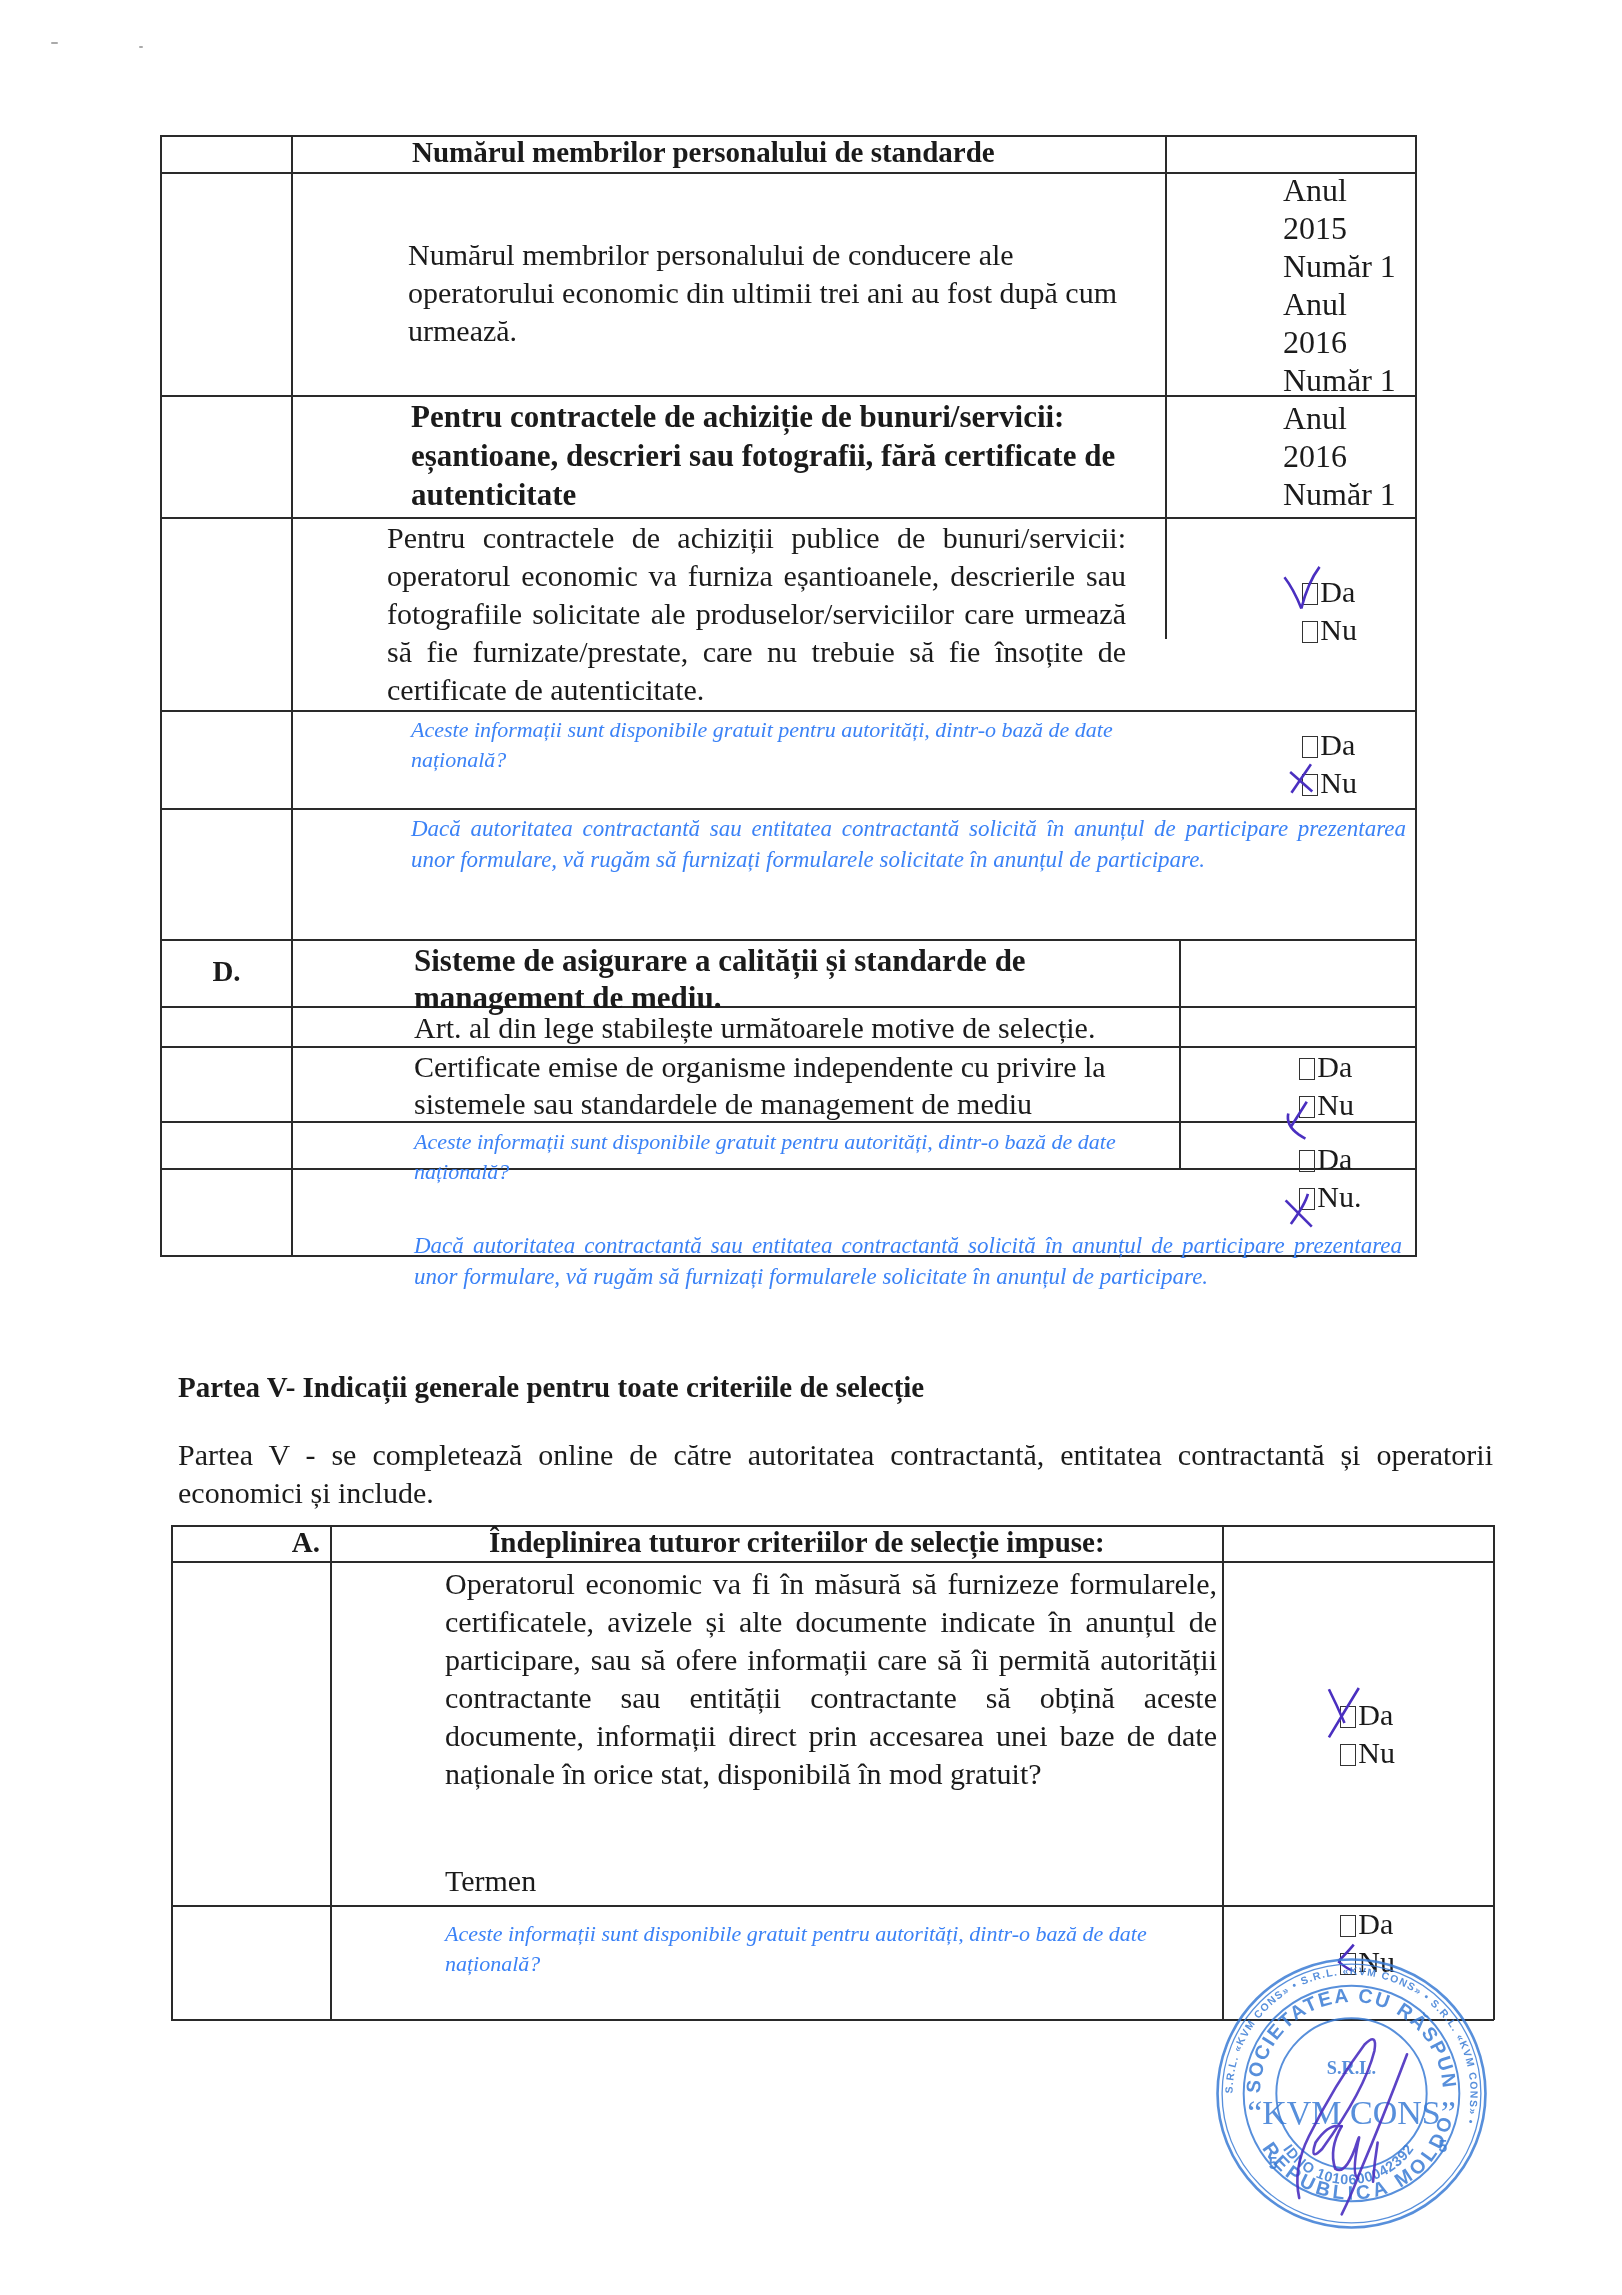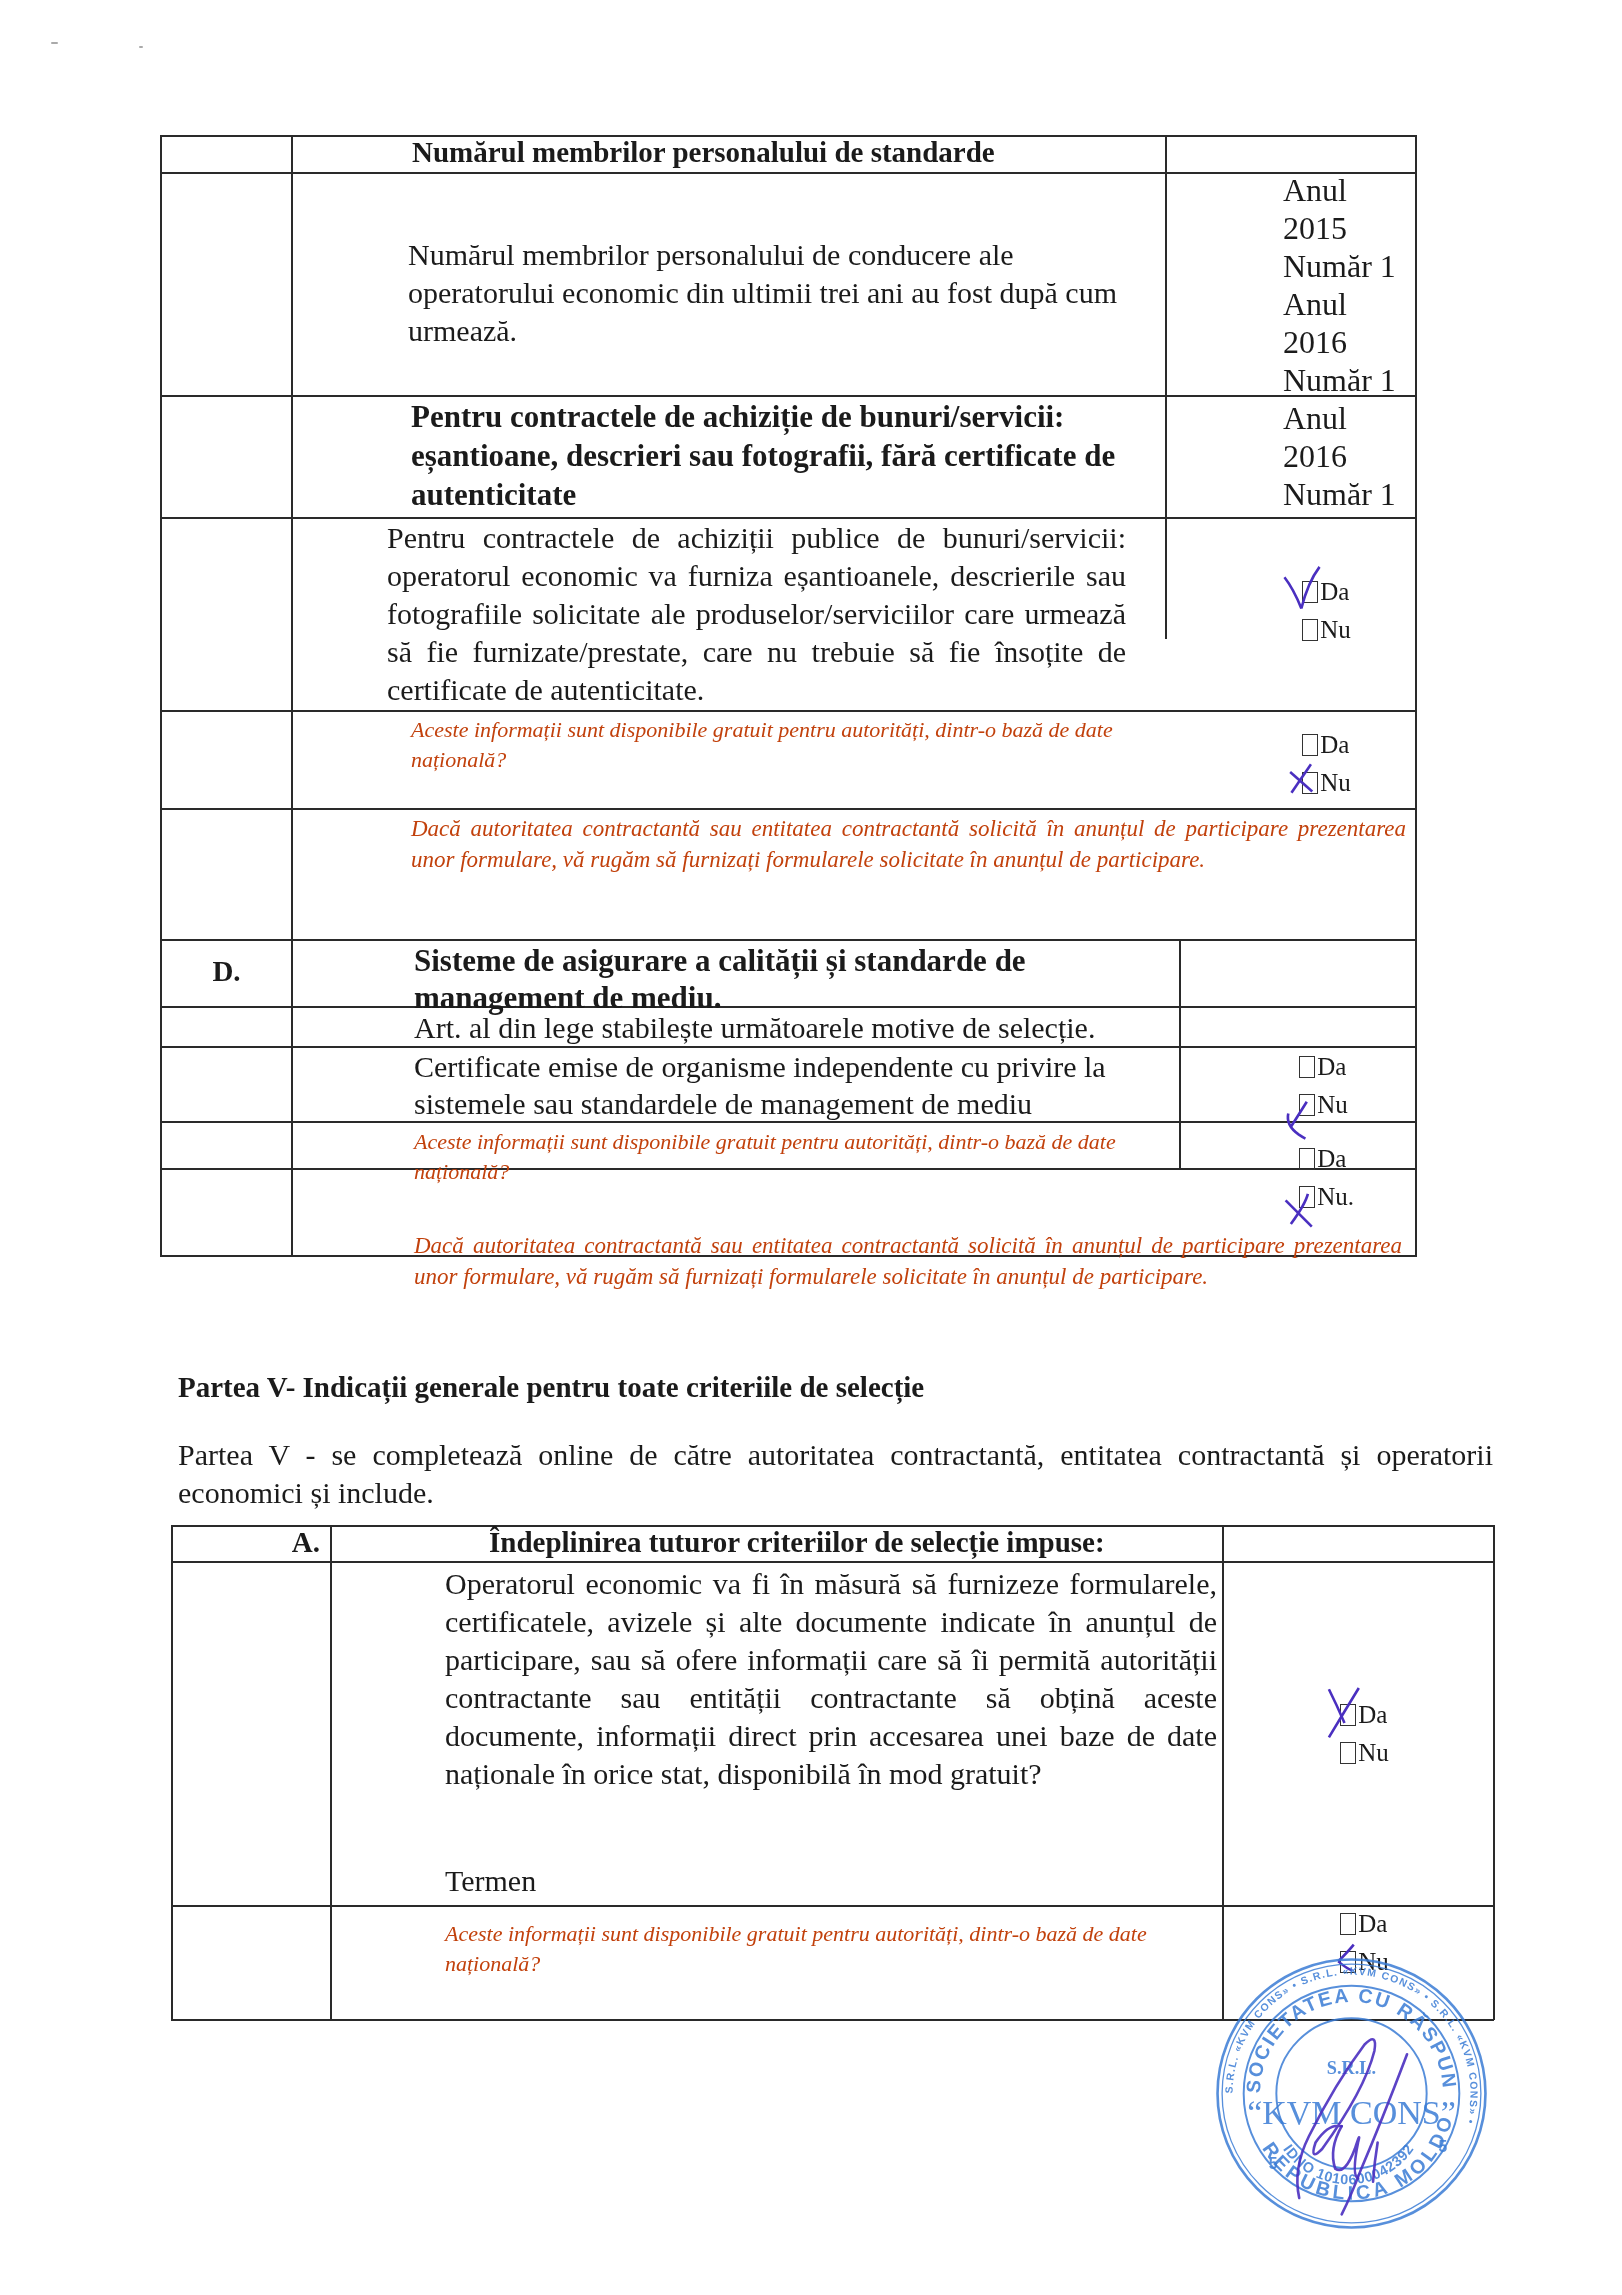--- a/index.html
+++ b/index.html
@@ -3,24 +3,24 @@
 <meta charset="utf-8">
 <style>
   html, body { margin:0; padding:0; background:#ffffff; }
   body { width:1623px; height:2295px; position:relative; overflow:hidden;
          font-family:"Liberation Serif", "DejaVu Serif", serif; color:#1b1b1b; }
   .abs { position:absolute; }
   .hl { position:absolute; height:0; border-top:2px solid #2a2a2a; }
   .vl { position:absolute; width:0; border-left:2px solid #2a2a2a; }
   .txt { position:absolute; font-size:30px; line-height:38px; }
   .bold { font-weight:bold; }
-  .ital { font-style:italic; font-size:22px; line-height:30px; color:#c2410c; }
+  .ital { font-style:italic; font-size:22px; line-height:30px; color:#3b82f6; }
   .justify { text-align:justify; text-align-last:left; }
   .center { text-align:center; }
-  .opt { position:absolute; font-size:25px; line-height:38px; white-space:nowrap; }
+  .opt { position:absolute; font-size:30px; line-height:38px; white-space:nowrap; }
   .box { display:inline-block; width:15.7px; height:22px; border:1.3px solid #333; margin-right:2.6px; vertical-align:-2.6px; box-sizing:border-box; }
   .mark { position:absolute; }
   .stamp { position:absolute; left:1211px; top:1953px; width:281px; height:281px; }
   .scan-dot { position:absolute; width:6.5px; height:2px; background:#aaa; border-radius:1.3px; }
 </style>
 </head>
 <body>
 
 <div class="scan-dot" style="left:51px;top:42px;"></div>
 <div class="scan-dot" style="left:139px;top:46px;width:3.9px;"></div>

